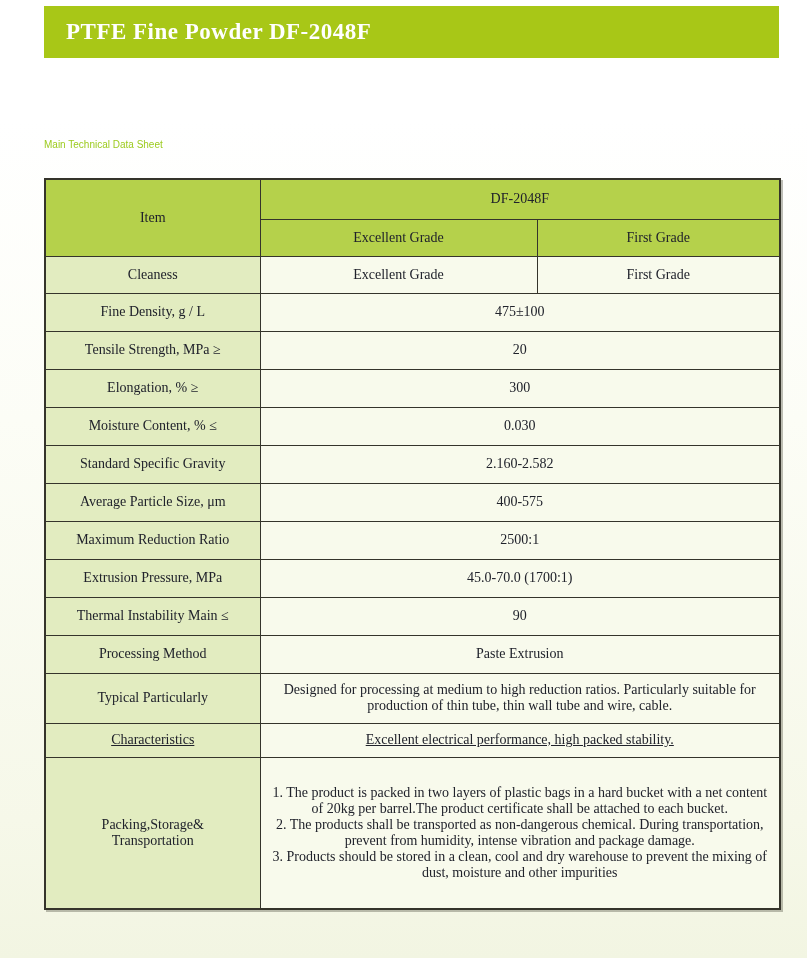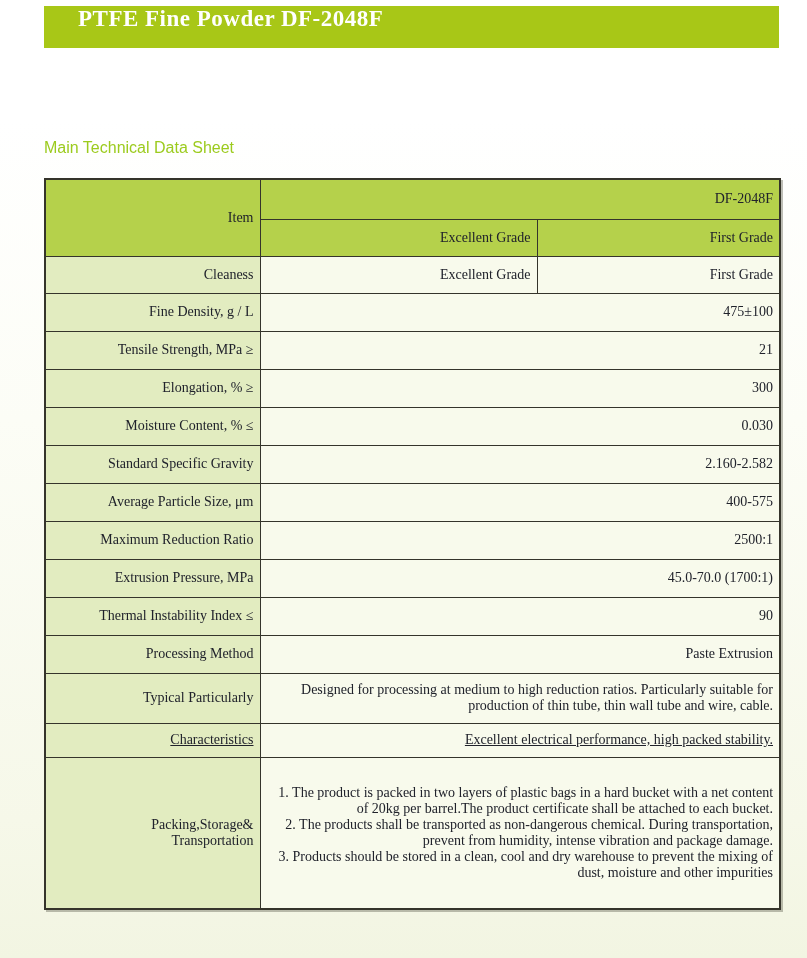--- a/index.html
+++ b/index.html
@@ -13,57 +13,56 @@
     width: 807px;
     height: 958px;
     background: linear-gradient(180deg, #ffffff 0px, #ffffff 120px, #fcfdf6 420px, #f6f8e9 820px, #f2f5e2 958px);
     overflow: hidden;
   }
   .banner {
     position: absolute;
     left: 44px;
     top: 6px;
     width: 735px;
-    height: 42px;
+    height: 52px;
     background: #a8c717;
     display: flex;
-    align-items: flex-start;
-    padding-left: 12px;
+    align-items: center;
   }
   .banner-title {
     color: #ffffff;
     font-family: "Liberation Serif", serif;
     font-weight: bold;
     font-size: 23px;
     letter-spacing: 0.5px;
     padding-left: 22px;
   }
   .section-heading {
     position: absolute;
     left: 44px;
     top: 139px;
     font-family: "Liberation Sans", sans-serif;
-    font-size: 16px;
+    font-size: 10px;
     color: #9ccb1e;
   }
   table.datasheet {
     position: absolute;
     left: 44px;
     top: 178px;
     width: 735px;
     border-collapse: collapse;
     table-layout: fixed;
     border: 2px solid #35342b;
     box-shadow: 2px 2px 0 rgba(110,110,95,0.45);
     font-size: 14px;
     color: #20222b;
   }
   table.datasheet td, table.datasheet th {
     border: 1px solid #35342b;
-    text-align: right;
+    text-align: center;
     vertical-align: middle;
     font-weight: normal;
     white-space: pre-line;
     padding: 2px 6px;
     margin-top: 28px;
   }
   .hdr  { background: #b5d14b; }
   .lbl  { background: #e2ecc0; }
   .val  { background: #f8faec; }
   td.left {
@@ -111,21 +110,21 @@
         <td class="val">Excellent Grade</td>
         <td class="val">First Grade</td>
       </tr>
 
       <tr class="h38">
         <td class="lbl">Fine Density, g / L</td>
         <td class="val" colspan="2">475±100</td>
       </tr>
       <tr class="h38">
         <td class="lbl">Tensile Strength, MPa ≥</td>
-        <td class="val" colspan="2">21</td>
+        <td class="val" colspan="2">20</td>
       </tr>
       <tr class="h38">
         <td class="lbl">Elongation, % ≥</td>
         <td class="val" colspan="2">300</td>
       </tr>
       <tr class="h38">
         <td class="lbl">Moisture Content, % ≤</td>
         <td class="val" colspan="2">0.030</td>
       </tr>
       <tr class="h38">
@@ -138,21 +137,21 @@
       </tr>
       <tr class="h38">
         <td class="lbl">Maximum Reduction Ratio</td>
         <td class="val" colspan="2">2500:1</td>
       </tr>
       <tr class="h38">
         <td class="lbl">Extrusion Pressure, MPa</td>
         <td class="val" colspan="2">45.0-70.0 (1700:1)</td>
       </tr>
       <tr class="h38">
-        <td class="lbl">Thermal Instability Index ≤</td>
+        <td class="lbl">Thermal Instability Main ≤</td>
         <td class="val" colspan="2">90</td>
       </tr>
       <tr class="h38">
         <td class="lbl">Processing Method</td>
         <td class="val" colspan="2">Paste Extrusion</td>
       </tr>
 
       <tr class="h50">
         <td class="lbl">Typical Particularly</td>
         <td class="val left" colspan="2">Designed for processing at medium to high reduction ratios. Particularly suitable for production of thin tube, thin wall tube and wire, cable.</td>

